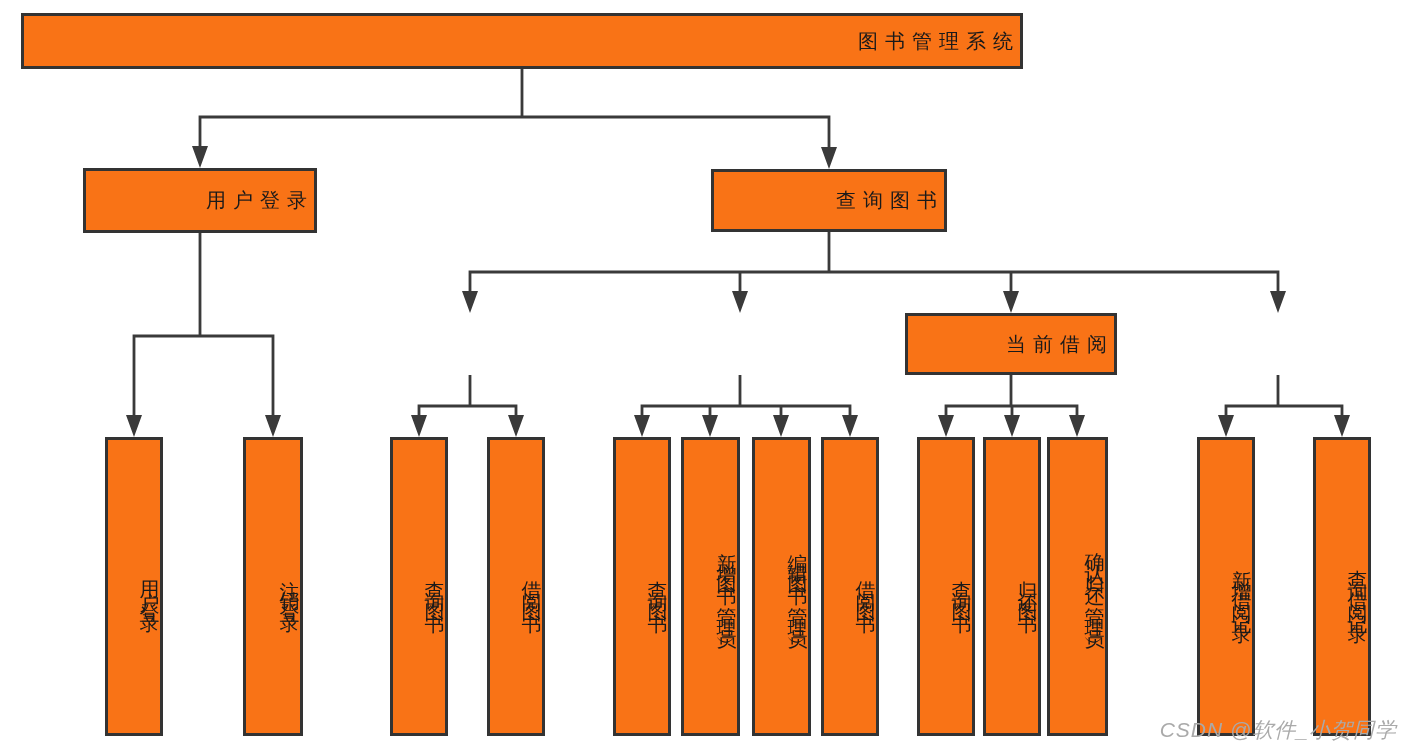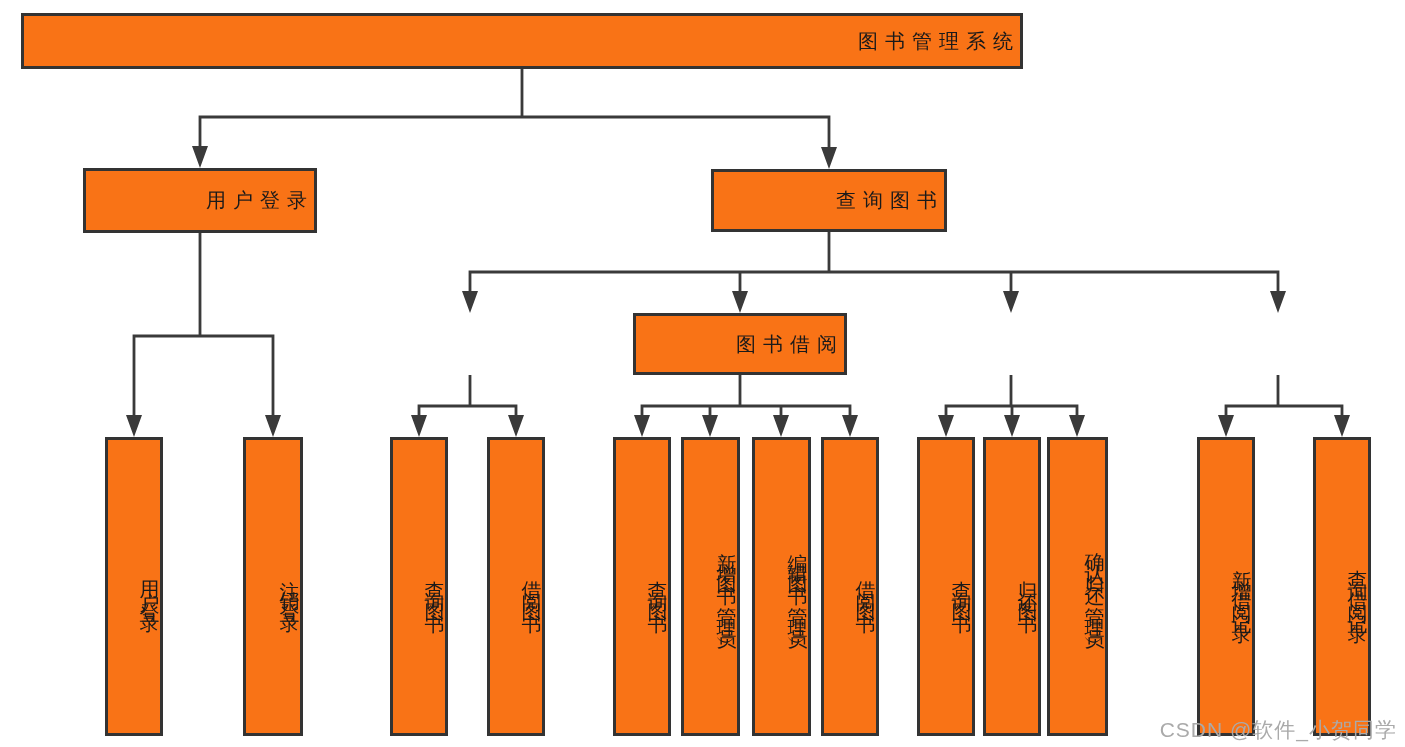--- a/index.html
+++ b/index.html
@@ -12,21 +12,21 @@
     position:absolute;box-sizing:border-box;border:3px solid #333333;background:#f97316;
     display:flex;align-items:center;justify-content:flex-end;
   }
   .lbl{font-size:20px;letter-spacing:7px;color:#1a1a1a;white-space:nowrap;}
   .vlbl{
     writing-mode:vertical-rl;text-orientation:mixed;
     font-size:20px;letter-spacing:11px;color:#1a1a1a;line-height:1.0;white-space:nowrap;
   }
   .watermark{
     position:absolute;right:8px;bottom:3px;font-size:21px;color:#aaaaaa;
-    letter-spacing:1px;white-space:nowrap;
+    letter-spacing:1px;white-space:nowrap;font-style:italic;
   }
 </style>
 </head>
 <body>
 
 <div class="canvas">
 
   <svg class="connectors" width="1405" height="747" viewBox="0 0 1405 747" xmlns="http://www.w3.org/2000/svg">
     <g stroke="#3a3a3a" stroke-width="2.8" fill="none">
 
@@ -71,22 +71,22 @@
     <span class="lbl">图书管理系统</span>
   </div>
 
   <div class="box" style="left:83px;top:168px;width:234px;height:65px">
     <span class="lbl">用户登录</span>
   </div>
   <div class="box" style="left:711px;top:169px;width:236px;height:63px">
     <span class="lbl">查询图书</span>
   </div>
 
-  <div class="box" style="left:633px;top:313px;width:214px;height:62px">
-    <span class="lbl">图书借阅</span>
+  <div class="box" style="left:905px;top:313px;width:212px;height:62px">
+    <span class="lbl">当前借阅</span>
   </div>
 
   <div class="box" style="left:105px;top:437px;width:58px;height:299px">
     <span class="vlbl">用户登录</span>
   </div>
   <div class="box" style="left:243px;top:437px;width:60px;height:299px">
     <span class="vlbl">注销登录</span>
   </div>
 
   <div class="box" style="left:390px;top:437px;width:58px;height:299px">

